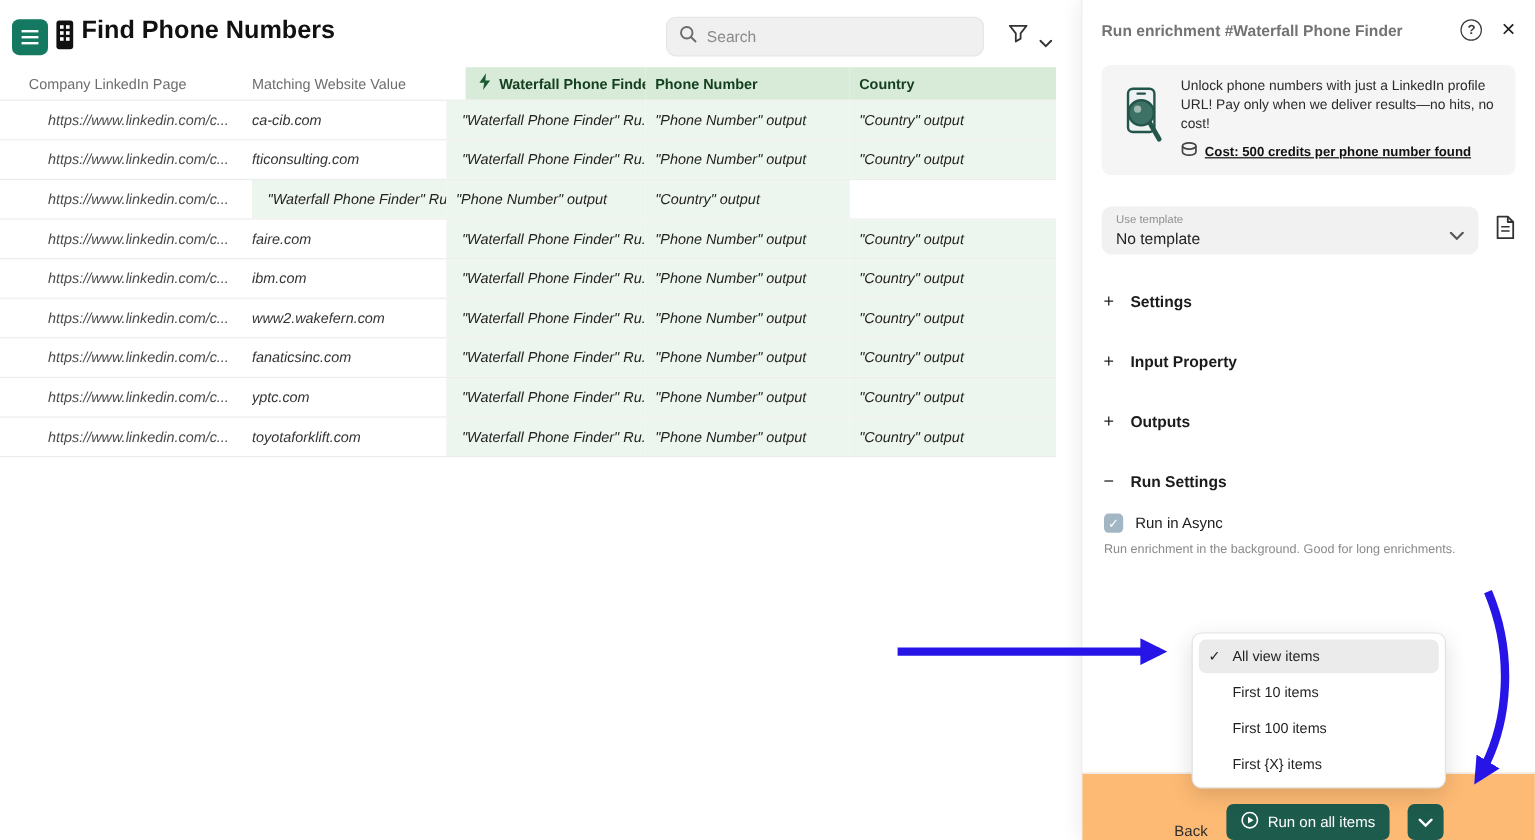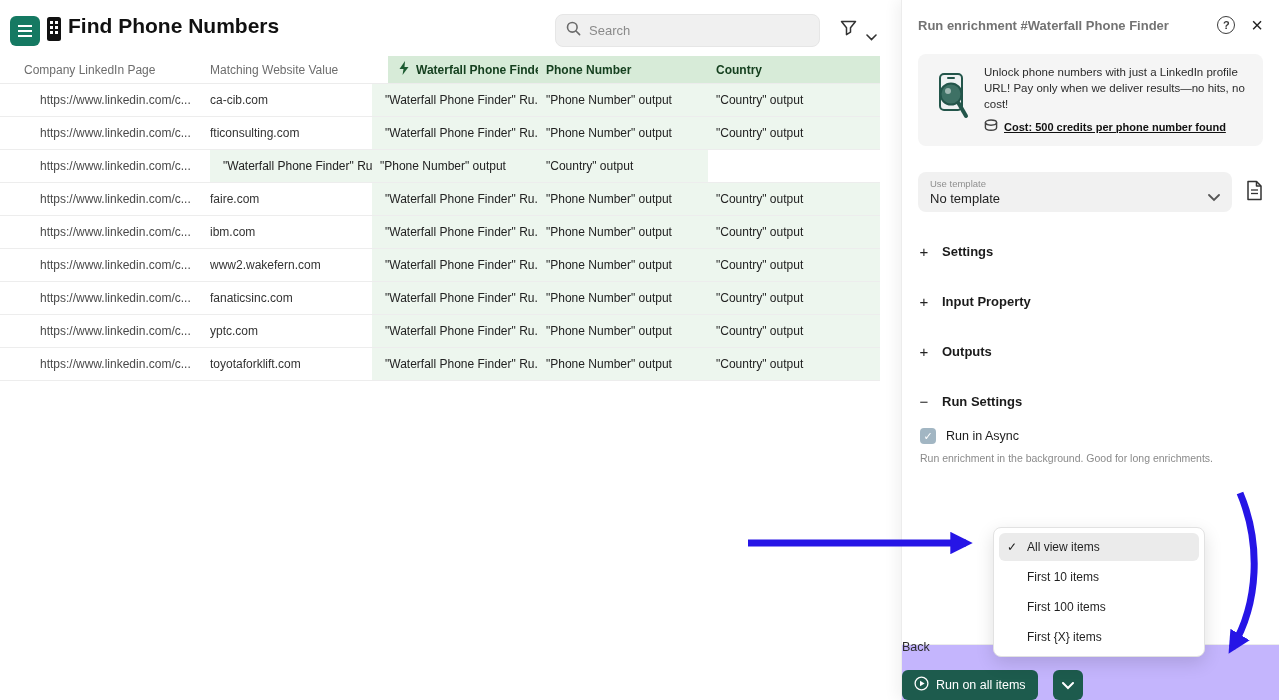--- a/index.html
+++ b/index.html
@@ -25,21 +25,21 @@
   .filter-chev { position:absolute; left:866px; top:27px; cursor:pointer; }
 
   .thead, .tr { display:grid; grid-template-columns:210px 162px 166px 170px 172px; width:880px; }
   .thead { height:28px; align-items:center; border-bottom:1px solid #ececec; }
   .th { font-size:12px; font-weight:500; color:#6d6d6d; white-space:nowrap; overflow:hidden; height:100%; display:flex; align-items:center; }
   .th.c1 { padding-left:24px; }
   .th.green { background:#d7ebd8; color:#15401f; font-weight:700; }
   .th.c3 { padding-left:10px; gap:6px;margin-left:16px; }
   .th.c4, .th.c5 { padding-left:8px; }
 
-  .tr { height:33px; align-items:stretch; border-bottom:1px solid #ededed; cursor:default; }
+  .tr { height:33px; align-items:stretch; border-bottom:1px solid #ededed; cursor:default;font-style:italic; }
   .td { font-size:12px; color:#333; white-space:nowrap; overflow:hidden; display:flex; align-items:center; }
   .td.c1 { padding-left:40px; color:#4a4a4a; }
   .td.green { background:#edf6ee; color:#222; }
   .td.c3 { padding-left:13px; }
   .td.c4, .td.c5 { padding-left:8px; }
 
   
   .panel { position:absolute; right:0; top:0; width:378px; height:700px; background:#fff;
     border-left:1px solid #ececec; box-shadow:-4px 0 14px rgba(0,0,0,.06); z-index:10; }
   .panel-header { display:flex; align-items:center; padding:16px 16px 0 16px; }
@@ -74,23 +74,23 @@
   .chk-desc { margin:8px 0 0 2px; font-size:10.5px; color:#8a8a8a; }
 
   .dropdown { position:absolute; left:993px; top:527px; width:212px; background:#fff;
     border:1px solid #e2e2e2; border-radius:8px; box-shadow:0 6px 18px rgba(0,0,0,.13); padding:5px; z-index:20; }
   .dd-item { height:28px; display:flex; align-items:center; padding:0 8px; border-radius:6px;
     font-size:12px; color:#1f1f1f; margin-bottom:2px; cursor:pointer; }
   .dd-item:last-child { margin-bottom:0; }
   .dd-item.selected { background:#ebebeb; }
   .dd-check { width:20px; font-size:12px; color:#222; }
 
-  .panel-footer { position:absolute; left:0; right:0; bottom:0; height:56px; background:#c4b5fd;
-    border-top:1px solid #ececec; display:flex; align-items:flex-start; justify-content:flex-end;
-    gap:16px; padding-right:76px; z-index:5;flex-direction:column; }
+  .panel-footer { position:absolute; left:0; right:0; bottom:0; height:56px; background:#fdba74;
+    border-top:1px solid #ececec; display:flex; align-items:flex-end; justify-content:flex-end;
+    gap:16px; padding-right:76px; z-index:5; }
   .back-link { font-size:12.5px; color:#2e2e2e; cursor:pointer; }
   .btn-group { display:flex; gap:15px; }
   .run-btn { background:#1d5b4d; color:#fff; border:none; border-radius:6px; height:30px;
     padding:0 12px; display:flex; align-items:center; gap:7px; font-size:12.5px; font-weight:500;
     font-family:"Liberation Sans", sans-serif; cursor:pointer; }
   .run-more { background:#1d5b4d; border:none; border-radius:6px; width:30px; height:30px;
     display:flex; align-items:center; justify-content:center; cursor:pointer; }
 
   .arrows { position:absolute; left:0; top:0; width:1279px; height:700px; z-index:40; pointer-events:none; }
 </style>

